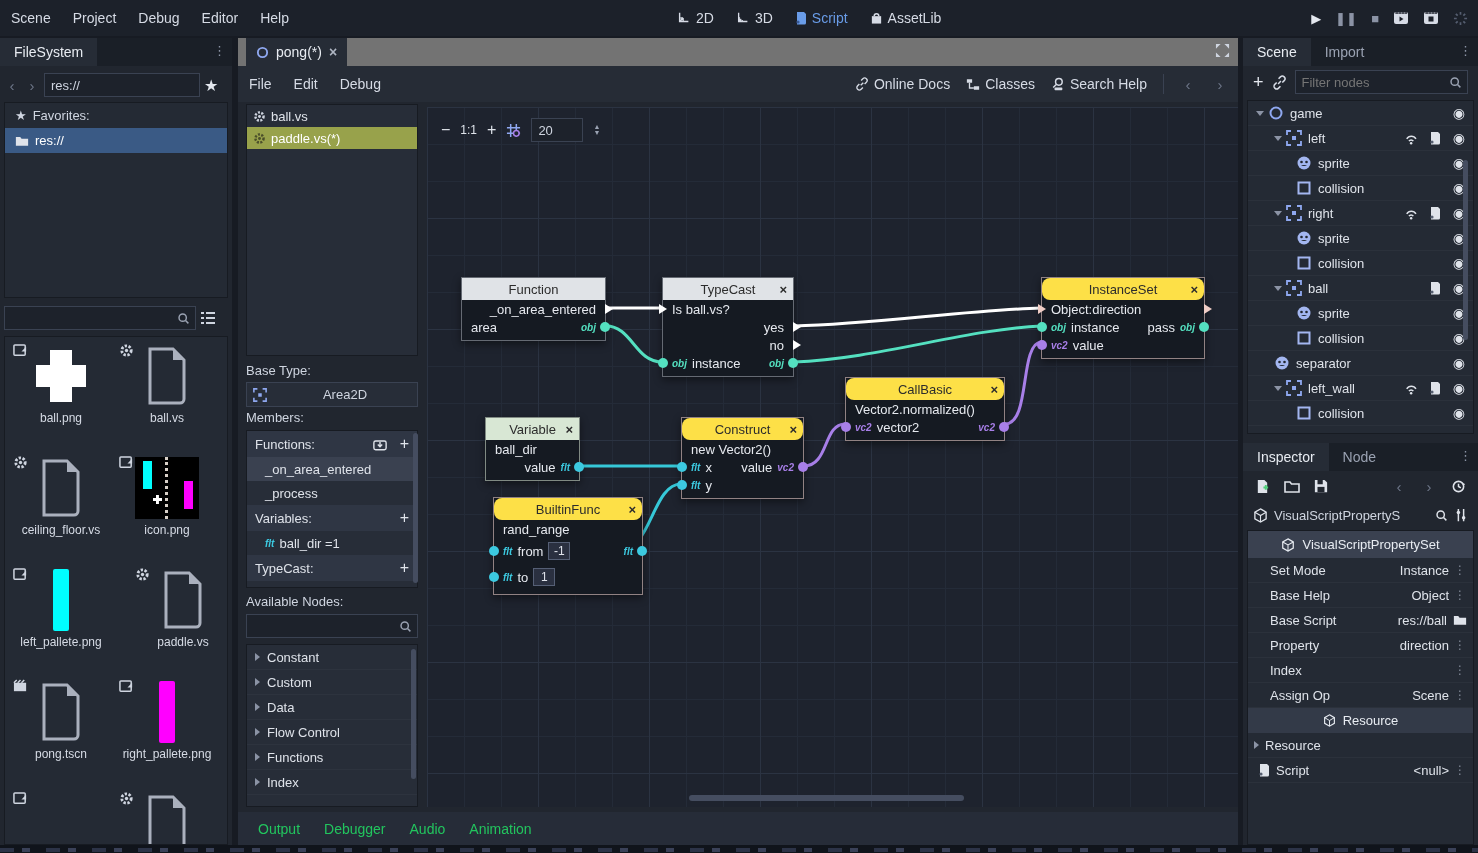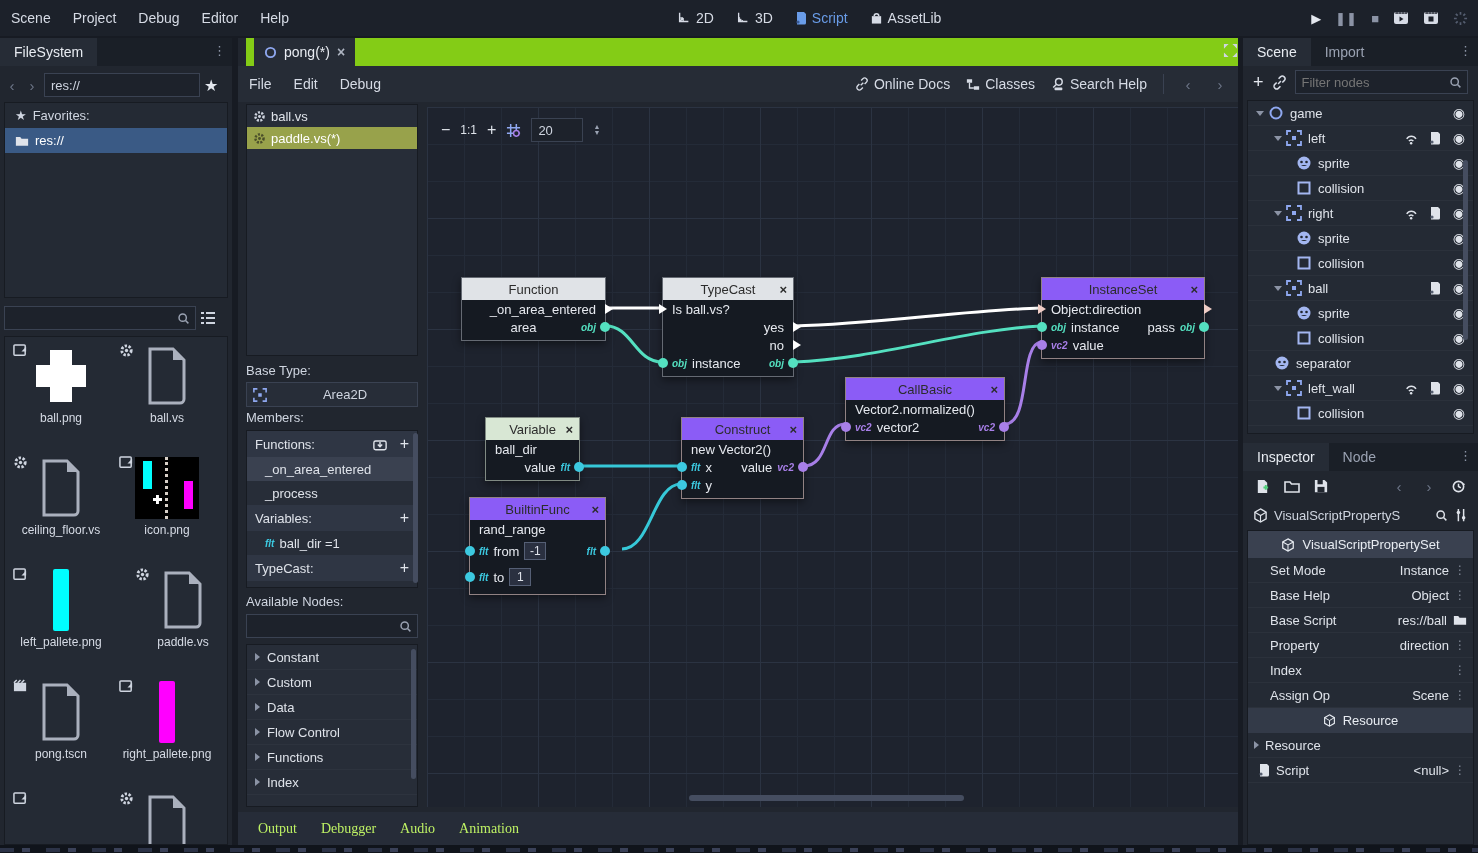--- a/index.html
+++ b/index.html
@@ -40,21 +40,21 @@
   .fav-row.selected { background:#3a5a85; color:#fff; }
   #fs-search-row { position:absolute; left:4px; top:267px; width:224px; height:26px; display:flex; gap:4px; align-items:center; }
   #fs-grid { position:absolute; left:4px; top:298px; width:224px; height:509px; overflow:hidden; }
   .fcell { position:absolute; width:100px; height:114px; text-align:center; }
   .fthumb { position:relative; width:100px; height:66px; }
   .fname { font-size:12px; line-height:14px; color:#d6dbe5; word-break:break-all; padding:2px 4px 0; }
   .badge { position:absolute; left:2px; top:0; width:15px; height:15px; color:#cfd5e0; }
   .bar-thumb { position:absolute; left:42px; top:2px; width:16px; height:62px; border-radius:2px; }
 
   
-  #script-tabbar { position:absolute; left:8px; top:0; width:1000px; height:28px; background:#84cc16;text-decoration:underline; }
+  #script-tabbar { position:absolute; left:0; top:0; width:1000px; height:28px; background:#737373;text-decoration:underline; }
   #script-tab { position:absolute; left:8px; top:0; height:28px; background:#262c36; display:flex;
     align-items:center; gap:7px; padding:0 10px; color:#e8ecf2; font-size:14px; }
   #expand-btn { position:absolute; right:8px; top:5px; color:#cfd5e0; }
   #script-menurow { position:absolute; left:0; top:28px; width:1000px; height:36px; background:#262c36;
     display:flex; align-items:center; }
   .smenu { padding:0 11px; font-size:14px; color:#d6dbe5; }
   #help-links { position:absolute; right:10px; top:28px; height:36px; display:flex; align-items:center; gap:16px; }
   .help-link { display:flex; align-items:center; gap:5px; font-size:14px; color:#d6dbe5; }
   .vsep { width:1px; height:20px; background:#3a4252; }
 
@@ -91,21 +91,21 @@
   .gt-btn { color:#dfe3ea; font-size:16px; }
   #snap-box { width:52px; height:24px; background:#1d222b; border:1px solid #3a4252; display:flex; align-items:center; padding:0 6px; color:#cfd5e0; }
   .spin-arrows { display:flex; flex-direction:column; font-size:7px; color:#9aa2b2; line-height:6px; }
 
   .gnode { position:absolute; background:#151a22; border:1px solid rgba(200,205,215,.45);
     box-shadow:0 3px 8px rgba(0,0,0,.45); color:#e6e9ef; }
   .ghdr { height:22px; display:flex; align-items:center; padding:0 8px; font-size:13px; color:#2c2c2c; position:relative; }
   .ghdr .title { flex:1; text-align:center; }
   .ghdr .x { position:absolute; right:6px; color:#2c2c2c; font-size:13px; font-weight:bold; }
   .hdr-gray  { background:#e0e3e7; }
-  .hdr-pink  { background:#8b5cf6; }
+  .hdr-pink  { background:#fde047;border-radius:8px; }
   .hdr-green { background:#d8e7d4; }
   .b-pink  { border-color:rgba(247,217,211,.55)!important; }
   .b-green { border-color:rgba(216,231,212,.55)!important; }
   .grow { height:18px; display:flex; align-items:center; gap:5px; padding:0 9px; position:relative; font-size:13px; }
   .grow.tall { height:26px; }
   .grow .fill { flex:1; }
   .ptype { font-size:10px; font-weight:bold; font-style:italic; }
   .t-obj { color:#54e0c0; } .t-flt { color:#3cc9e0; } .t-vc2 { color:#a87fe8; }
   .port { position:absolute; top:50%; margin-top:-5px; width:10px; height:10px; border-radius:50%; }
   .port.in { left:-5px; } .port.out { right:-5px; }
@@ -113,21 +113,21 @@
   .exec { position:absolute; top:50%; margin-top:-5px; width:0; height:0;
     border-left:8px solid #fff; border-top:5px solid transparent; border-bottom:5px solid transparent; }
   .exec.in { left:-4px; } .exec.out { right:-8px; }
   .valbox { min-width:22px; height:18px; background:#2a3040; border:1px solid #555f75; color:#dfe3ea;
     font-size:12px; display:flex; align-items:center; justify-content:center; padding:0 3px; }
   #graph-hsb { position:absolute; left:262px; bottom:6px; width:275px; height:6px; background:#454d60; border-radius:3px; }
 
   
   #bottom-bar { position:absolute; left:0; top:774px; width:1000px; height:33px; background:#262c38;
     display:flex; align-items:center; gap:8px; padding-left:12px; }
-  .bb-tab { font-size:14px; color:#bef264; padding:0 8px;font-family:Liberation Serif, serif; }
+  .bb-tab { font-size:14px; color:#22c55e; padding:0 8px; }
 
   
   #scene-toolbar { position:absolute; left:0; top:28px; width:235px; height:32px; display:flex; align-items:center; gap:8px; padding:0 10px; }
   #scene-tree { position:absolute; left:4px; top:62px; width:227px; height:334px; background:#242a34; border:1px solid #171b22; overflow:hidden; }
   .tree-row { height:25px; display:flex; align-items:center; position:relative; border-bottom:1px solid rgba(255,255,255,.035); font-size:13px; color:#dfe3ea; }
   .chev { width:0; height:0; border-top:5px solid #8b93a5; border-left:4px solid transparent; border-right:4px solid transparent; margin-right:4px; }
   .t-ic { width:16px; height:16px; margin-right:6px; flex:none; }
   .rbtn { position:absolute; color:#dfe3ea; font-size:14px; }
   .eye { right:8px; } .scr { right:32px; } .sig { right:54px; }
   #scene-sb { position:absolute; left:1463px; top:160px; width:5px; height:180px; background:#454d60; border-radius:3px; }
@@ -558,21 +558,21 @@
 
     <div class="gnode" style="left:34px;top:170px;width:145px">
       <div class="ghdr hdr-gray">
           <span class="title">Function</span>
         </div>
       <div class="grow">
         <span class="fill" style="text-align:right">_on_area_entered</span>
         <span class="exec out"></span>
       </div>
       <div class="grow">
-        <span class="fill" style="text-align:center">area</span>
+        <span class="fill" style="text-align:left">area</span>
         <span class="ptype t-obj">obj</span>
         <span class="port out p-obj"></span>
       </div>
       <div style="height:4px"></div>
     </div>
 
     <div class="gnode" style="left:235px;top:170px;width:132px">
       <div class="ghdr hdr-gray">
           <span class="title">TypeCast</span>
           <span class="x">×</span>
@@ -676,21 +676,21 @@
         <span class="port out p-vc2"></span>
       </div>
       <div class="grow">
         <span class="port in p-flt"></span>
         <span class="ptype t-flt">flt</span>
         <span>y</span>
       </div>
       <div style="height:4px"></div>
     </div>
 
-    <div class="gnode b-pink" style="left:42px;top:390px;width:137px">
+    <div class="gnode b-pink" style="left:66px;top:390px;width:150px">
       <div class="ghdr hdr-pink">
           <span class="title">BuiltinFunc</span>
           <span class="x">×</span>
         </div>
       <div class="grow">
           <span>rand_range</span>
         </div>
       <div class="grow tall">
         <span class="port in p-flt"></span>
         <span class="ptype t-flt">flt</span>

